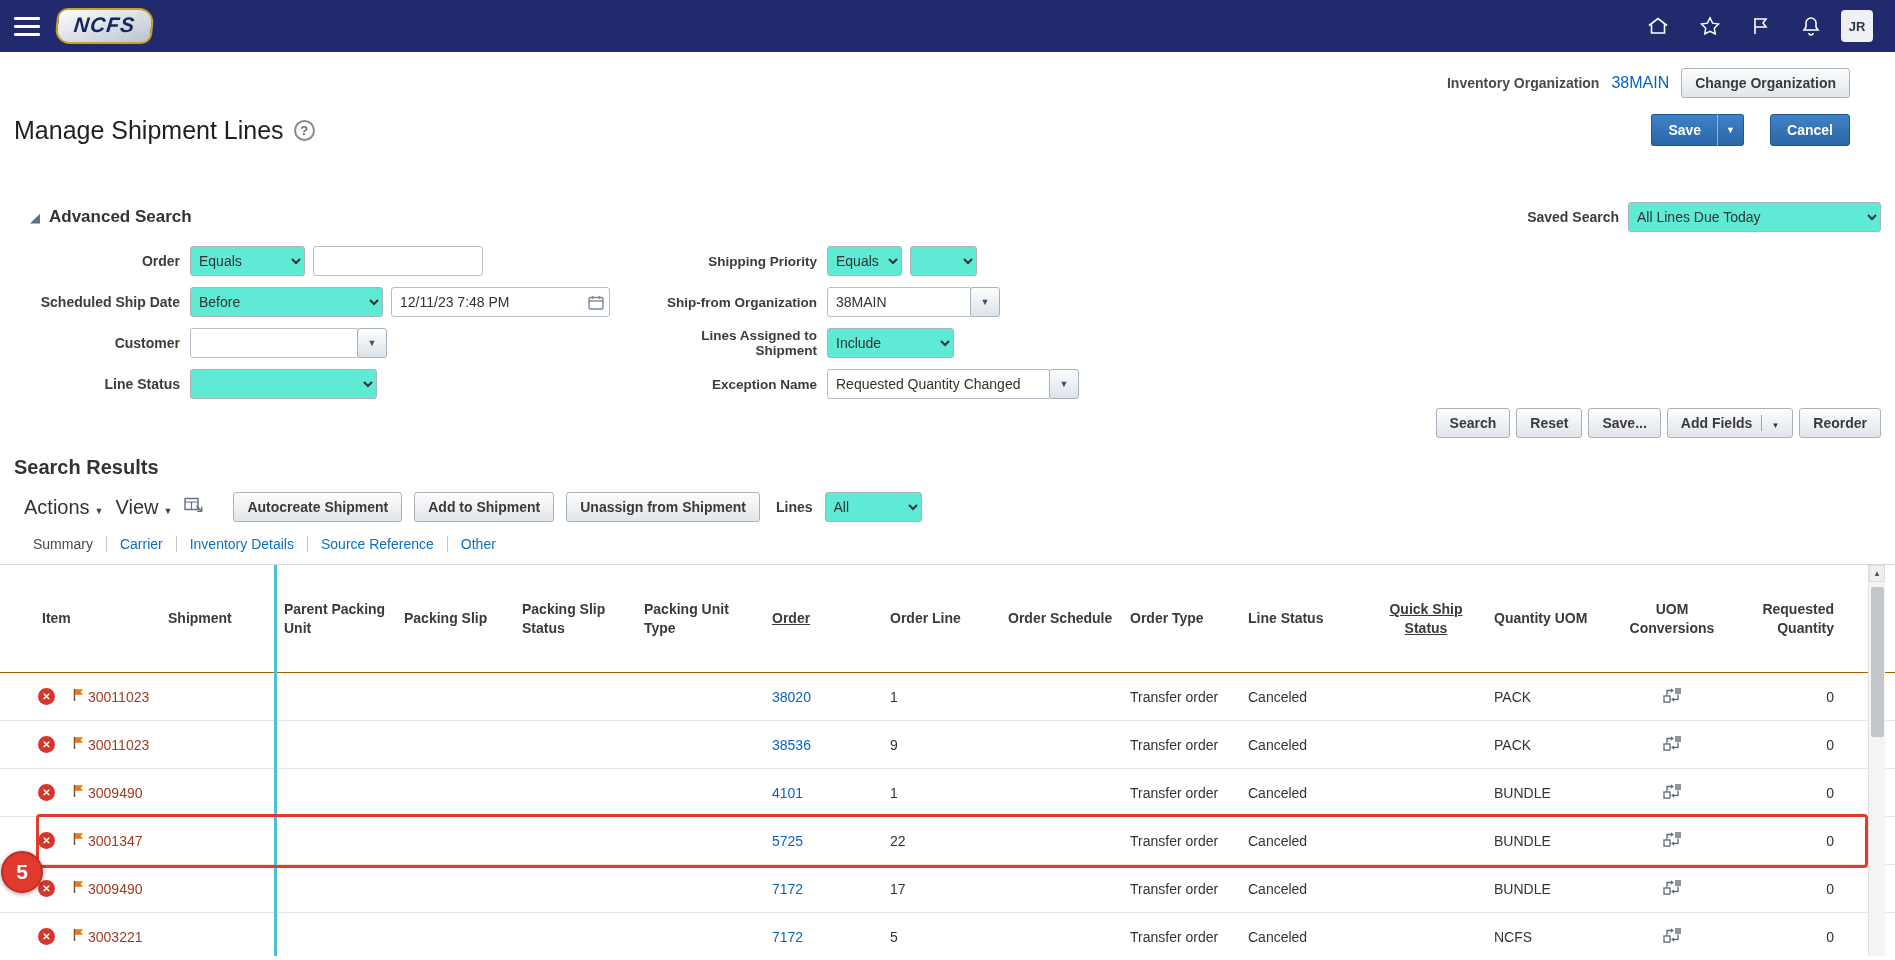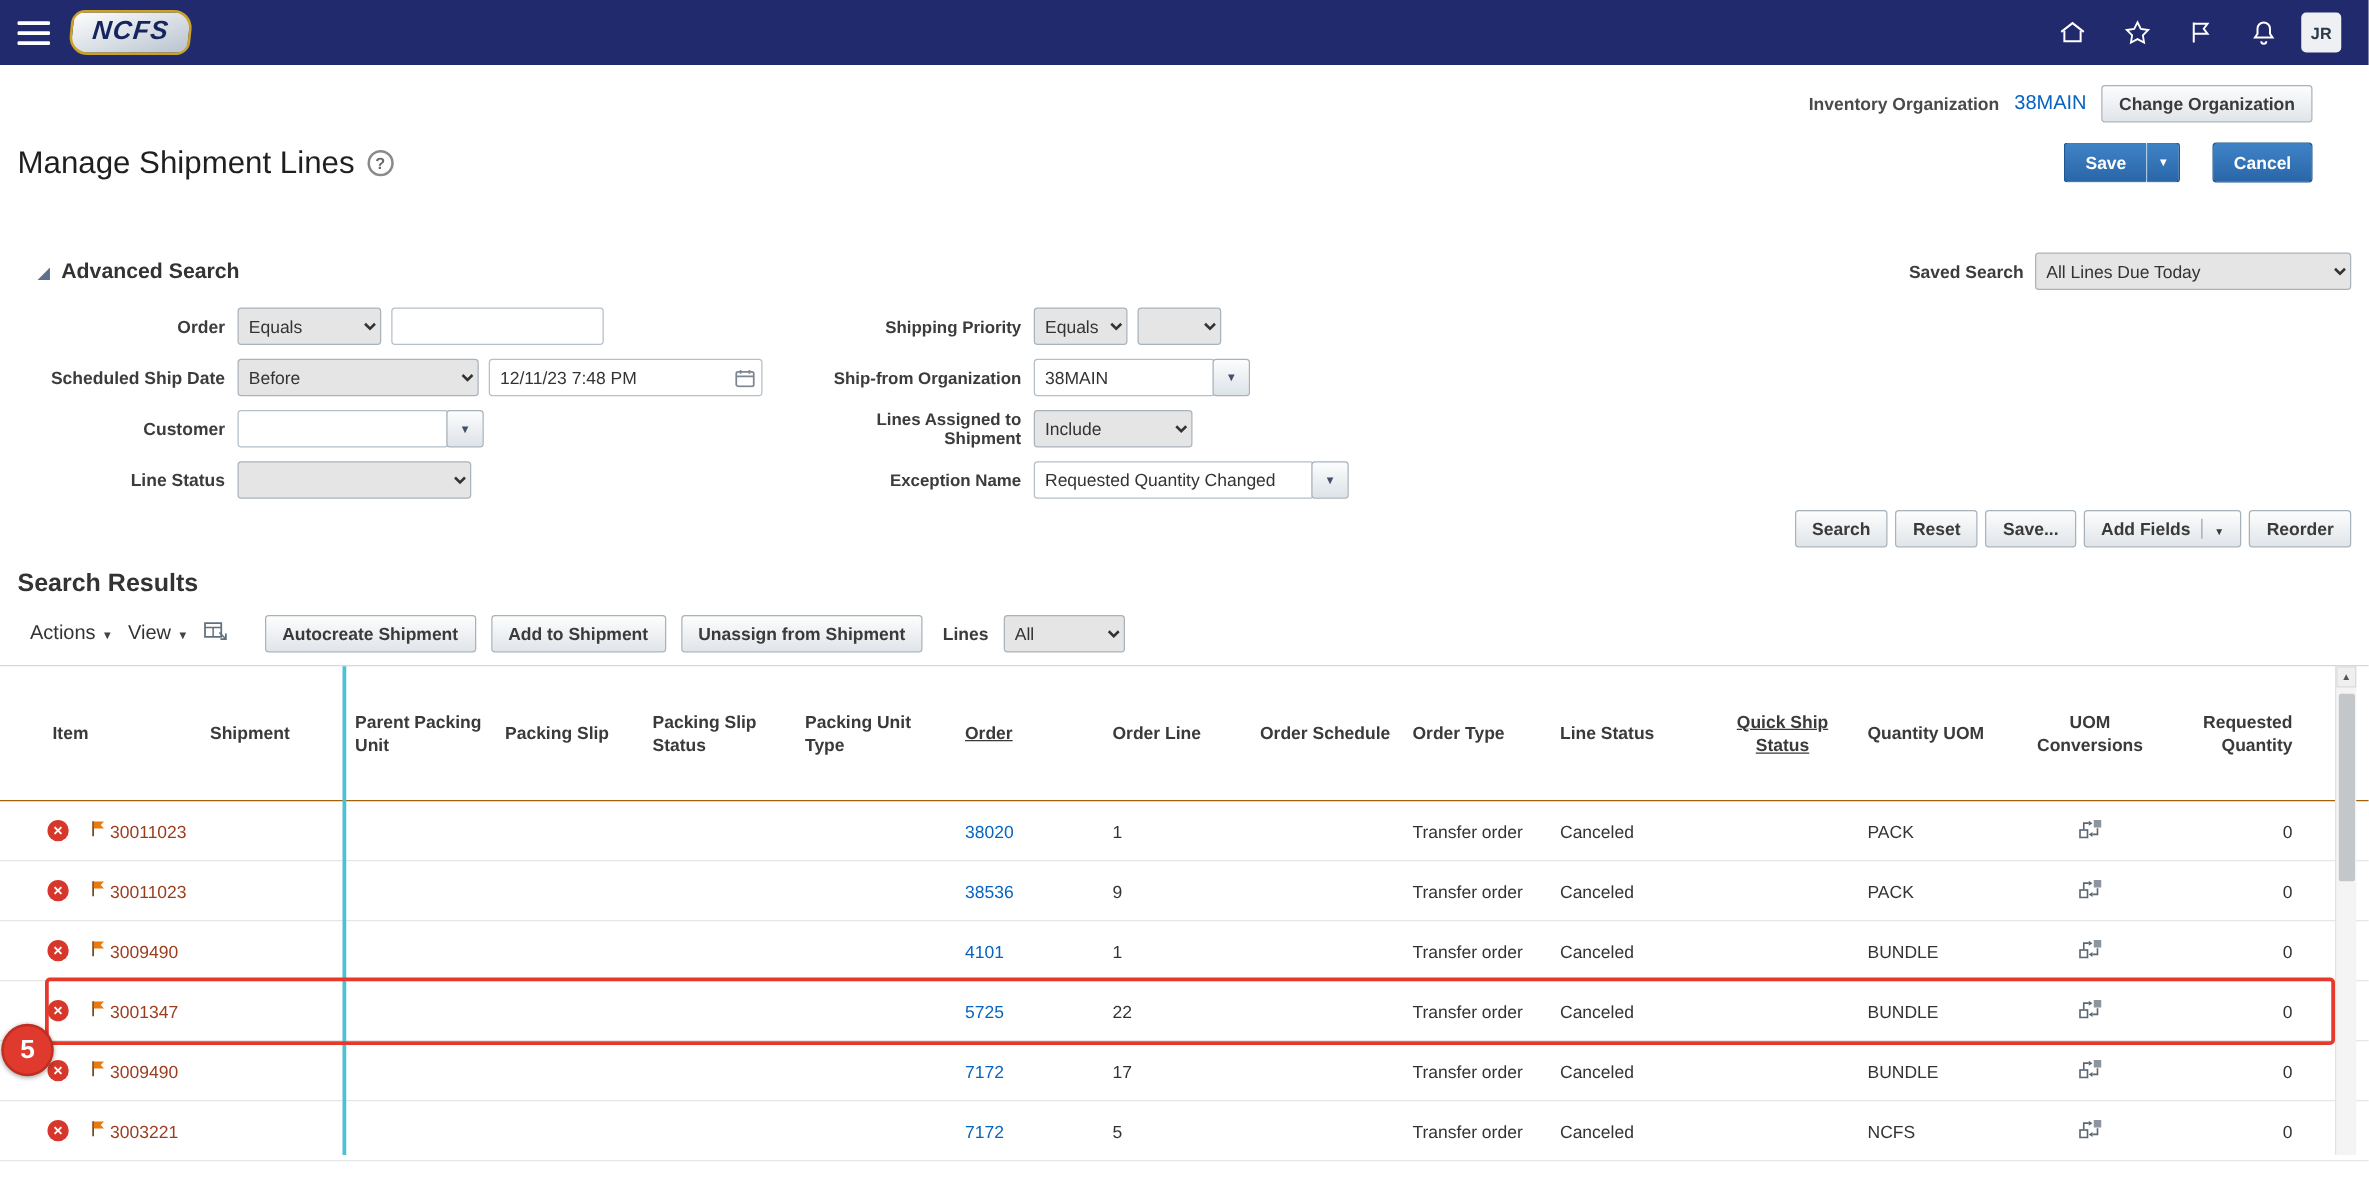--- a/index.html
+++ b/index.html
@@ -43,21 +43,21 @@
   
   .adv { margin-top:50px; }
   .adv-head { display:flex; justify-content:space-between; align-items:center; padding:0 14px 0 30px; height:30px; }
   .adv-title-wrap { display:flex; align-items:center; gap:9px; }
   .disclosure { color:#5d6f8d; font-size:13px; line-height:1; cursor:pointer; }
   .disclosure::before { content:"◢"; }
   .adv-title { font-size:17px; font-weight:bold; color:#333; }
   .saved-search { display:flex; align-items:center; gap:9px; }
   .flabel { font-weight:bold; font-size:14px; color:#3c3c3c; text-align:right; padding-right:10px; }
   select { height:30px; font:14px "Liberation Sans",sans-serif; color:#333; border:1px solid #a9b3bc;
-    border-radius:3px; background:#e5e5e5; padding:0 4px; }
+    border-radius:3px; background:#5eead4; padding:0 4px; }
   .tin { height:30px; border:1px solid #b4bfc9; border-radius:3px; padding:0 8px;
     font:14px "Liberation Sans",sans-serif; color:#333; }
   .adv-form { margin-top:12px; }
   .frow { display:flex; align-items:center; height:34px; margin-bottom:7px; }
   .flabel.c1 { width:190px; }
   .fctl.c1 { width:450px; display:flex; align-items:center; gap:8px; }
   .flabel.c2 { width:187px; font-size:13.5px; }
   .fctl.c2 { display:flex; align-items:center; gap:8px; }
   .lov { width:30px; height:30px; border:1px solid #a8b2bb; background:linear-gradient(#fcfdfe,#dde3e8);
     border-radius:3px; margin-left:2px; display:flex; align-items:center; justify-content:center; cursor:pointer; color:#44506a; }
@@ -69,21 +69,21 @@
   .w169{width:169px}.w170{width:170px}.w181{width:219px; padding-right:28px}.w187{width:187px}.w193{width:193px}
   .w224{width:224px}.w253{width:253px}
   .adv-actions { display:flex; justify-content:flex-end; align-items:center; gap:6px; padding-right:14px; margin-top:5px; }
   .split-caret { display:inline-block; margin-left:9px; padding-left:9px; border-left:1px solid #9aa4ad; }
   .split-caret::before { content:"▼"; font-size:8px; color:#3a3a3a; }
 
   
   .results { margin-top:18px; }
   h2 { font-size:20px; font-weight:bold; color:#333; padding-left:14px; }
   .res-toolbar { display:flex; align-items:center; margin:12px 0 0 24px; height:32px; gap:12px; }
-  .menu-btn { display:flex; align-items:center; gap:5px; font-size:16px; color:#333; cursor:pointer; }
+  .menu-btn { display:flex; align-items:center; gap:5px; font-size:20px; color:#333; cursor:pointer; }
   .menu-caret { color:#444; }
   .tool-gap { width:6px; }
   .lines-label { font-weight:bold; font-size:14px; color:#3c3c3c; margin-left:4px; }
   .res-tabs { display:flex; align-items:center; margin:10px 0 0 20px; height:22px; }
   .tab { font-size:14px; padding:0 13px; cursor:pointer; }
   .tab.active { color:#4a4a4a; }
   .tab:not(.active) { color:#0b6fc4; }
   .tab + .tab { border-left:1px solid #c5c5c5; }
 
   
@@ -280,20 +280,27 @@
           <path d="M12.5 9l5 5m.2-4.2v4.4h-4.4" stroke="#60707e" stroke-width="1.4" fill="none"></path>
         </svg></span>
     <span class="tool-gap"></span>
     <button class="btn">Autocreate Shipment</button>
     <button class="btn">Add to Shipment</button>
     <button class="btn">Unassign from Shipment</button>
     <span class="lines-label">Lines</span>
     <select class="w97"><option>All</option></select>
   </div>
 
+  <div class="res-tabs">
+    <span class="tab active">Summary</span>
+    <span class="tab">Carrier</span>
+    <span class="tab">Inventory Details</span>
+    <span class="tab">Source Reference</span>
+    <span class="tab">Other</span>
+  </div>
 
   <div class="table-wrap">
 
     <div class="thead-row">
       <div class="hc span2">Item</div>
       <div class="hc">Shipment</div>
       <div class="hc">Parent Packing Unit</div>
       <div class="hc">Packing Slip</div>
       <div class="hc">Packing Slip Status</div>
       <div class="hc">Packing Unit Type</div>

